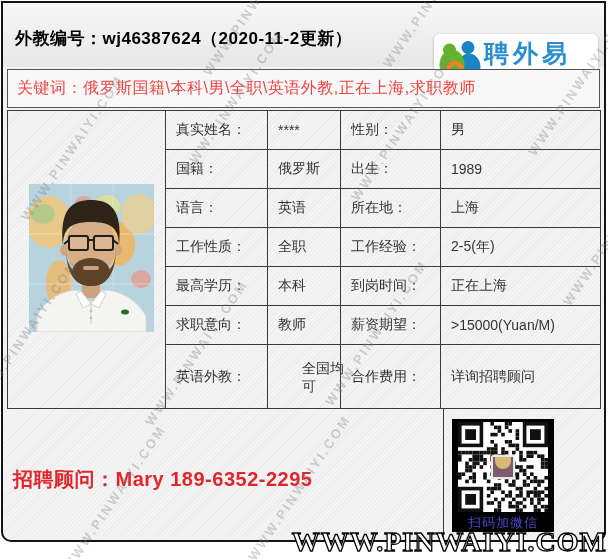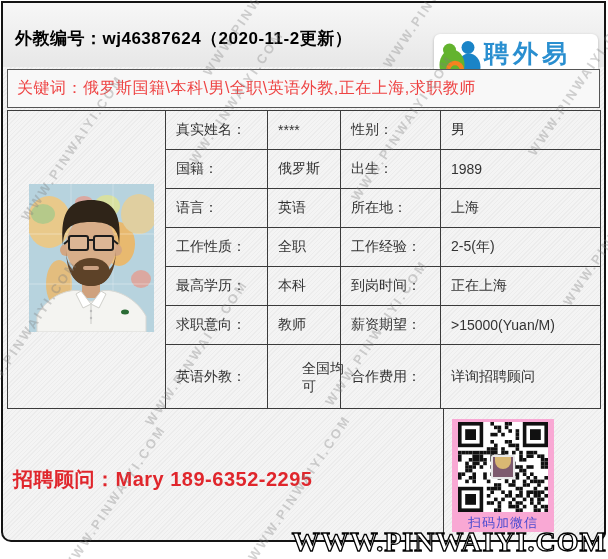--- a/index.html
+++ b/index.html
@@ -70,21 +70,21 @@
   .footer-divider {
     position:absolute; left:443px; top:409px; height:132px; width:0;
     border-left:1px solid #3b3b3b;
   }
   .consultant {
     position:absolute; left:13px; top:466px;
     font-size:20px; font-weight:bold; color:#e0262c; letter-spacing:0.5px;
   }
   .qr-panel {
     position:absolute; left:452px; top:419px; width:102px; height:113px;
-    background:#f9a8d4; text-align:center;
+    background:#000000; text-align:center;
   }
   .qr-code { position:relative; width:90px; height:90px; margin:3px auto 0 auto; background:#fff; }
   .qr-avatar {
     position:absolute; left:33px; top:33px; width:24px; height:24px;
     background:#7d5a6e; border:2px solid #e8e8e8; border-radius:2px;
   }
   .qr-avatar-hair {
     position:absolute; left:2px; top:0px; width:16px; height:12px;
     background:#d9b873; border-radius:0 0 8px 8px;
   }

